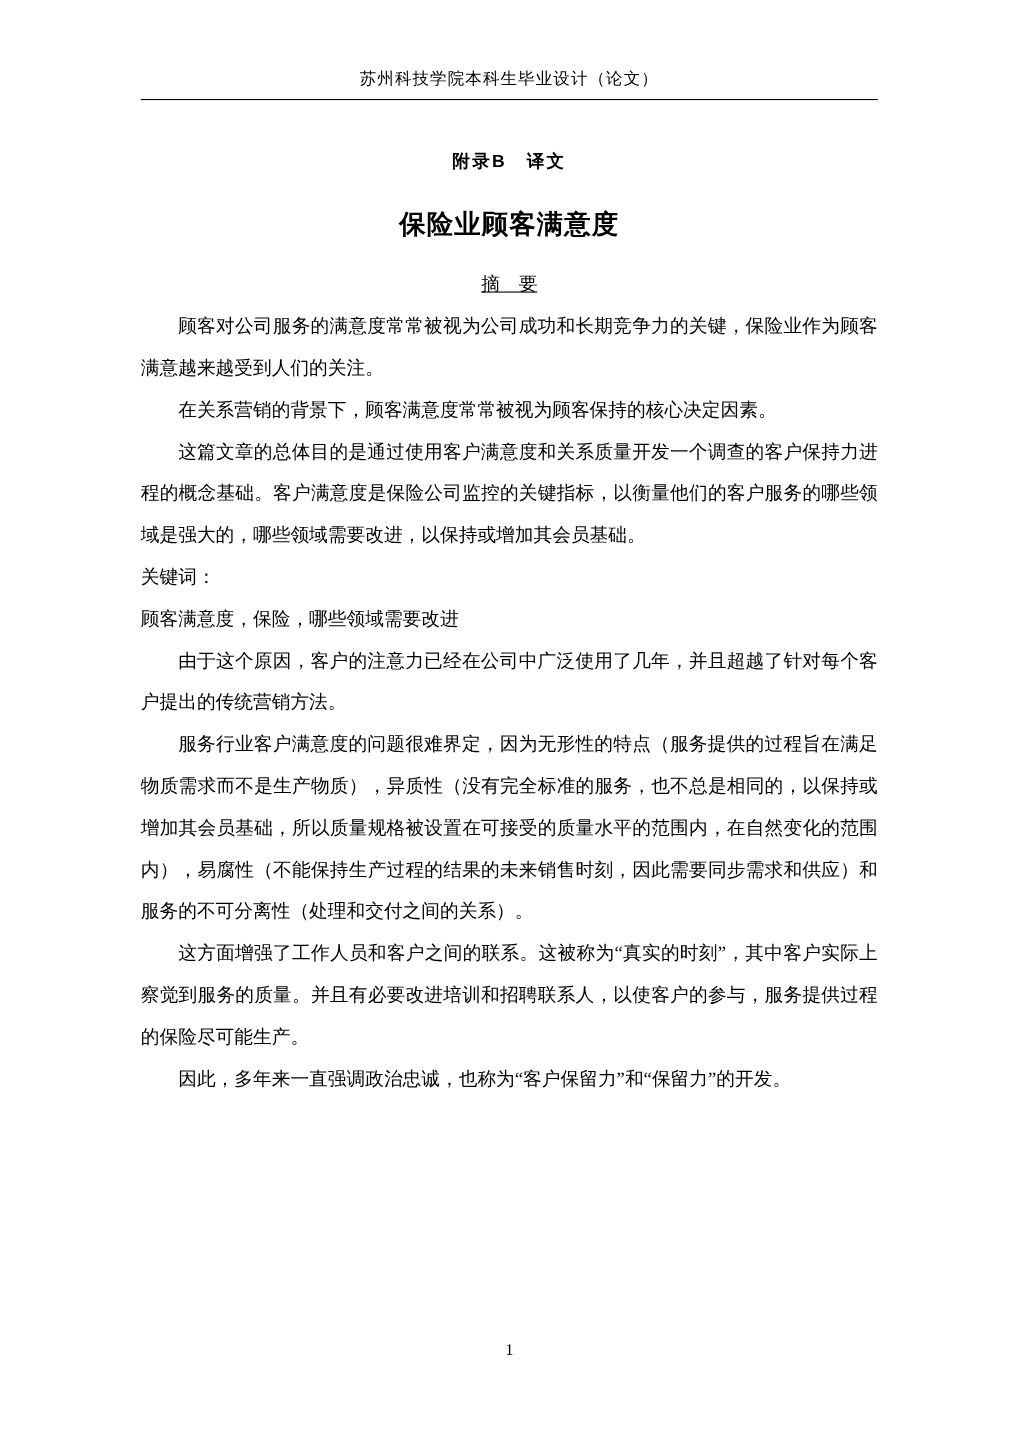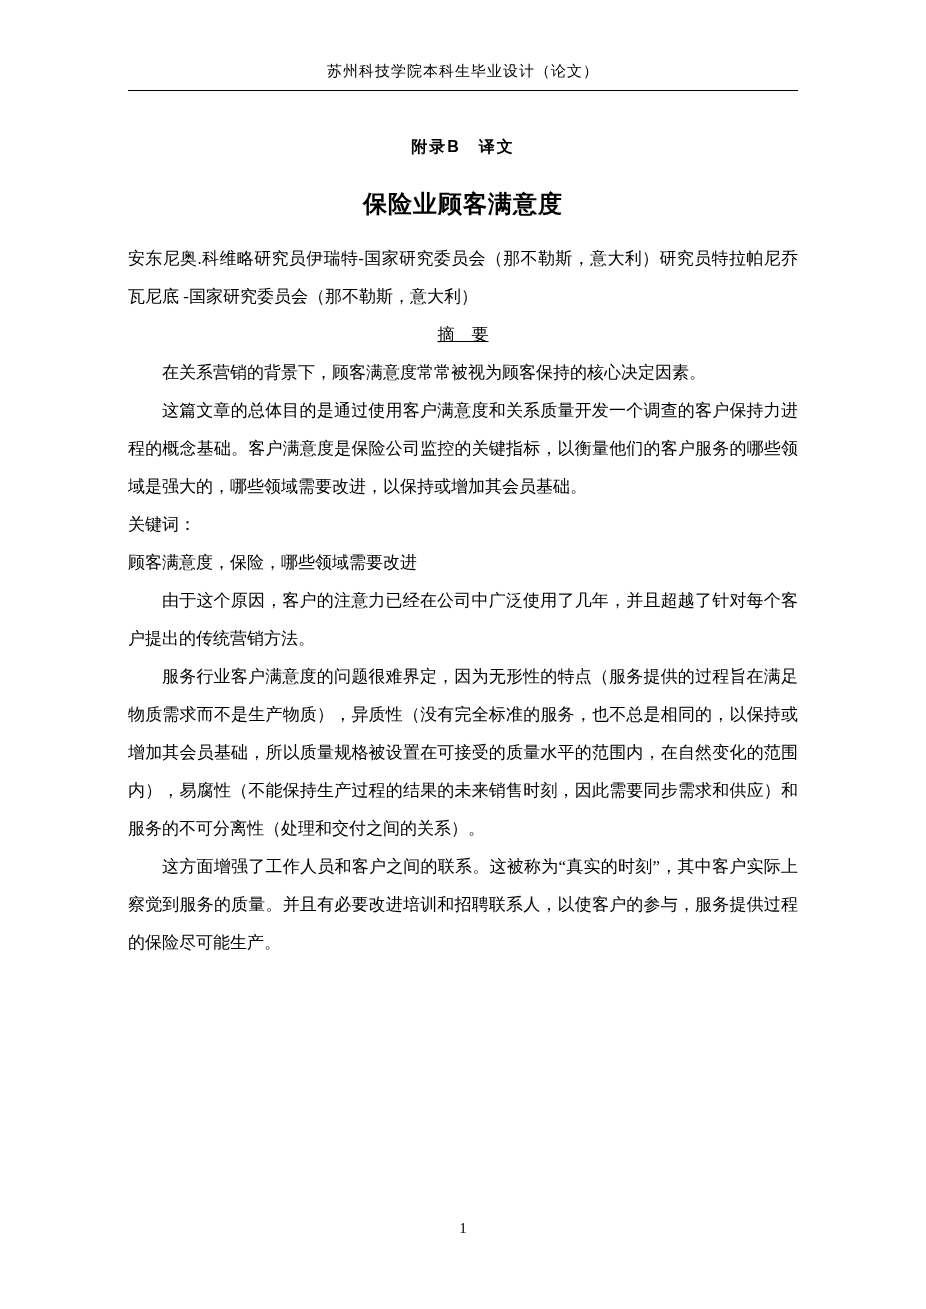--- a/index.html
+++ b/index.html
@@ -77,38 +77,39 @@
   <div class="doc-header">
     <div class="doc-header-title">苏州科技学院本科生毕业设计（论文）</div>
   </div>
 
   <h1 class="appendix-title">附录B　译文</h1>
 
   <h2 class="doc-subtitle">保险业顾客满意度</h2>
 
   <div class="content">
 
-    <p class="para flush">安东尼奥.科维略研究员伊瑞特-国家研究委员会（那不勒斯，意大利）研究员特拉帕尼乔瓦尼底 -国家研究委员会（那不勒斯，意大利）</p>
 
     <p class="para center">摘　要</p>
 
+    <p class="para indent">顾客对公司服务的满意度常常被视为公司成功和长期竞争力的关键，保险业作为顾客满意越来越受到人们的关注。</p>
 
     <p class="para indent">在关系营销的背景下，顾客满意度常常被视为顾客保持的核心决定因素。</p>
 
     <p class="para indent">这篇文章的总体目的是通过使用客户满意度和关系质量开发一个调查的客户保持力进程的概念基础。客户满意度是保险公司监控的关键指标，以衡量他们的客户服务的哪些领域是强大的，哪些领域需要改进，以保持或增加其会员基础。</p>
 
     <p class="para flush">关键词：</p>
 
     <p class="para flush">顾客满意度，保险，哪些领域需要改进</p>
 
 
     <p class="para indent">由于这个原因，客户的注意力已经在公司中广泛使用了几年，并且超越了针对每个客户提出的传统营销方法。</p>
 
     <p class="para indent">服务行业客户满意度的问题很难界定，因为无形性的特点（服务提供的过程旨在满足物质需求而不是生产物质），异质性（没有完全标准的服务，也不总是相同的，以保持或增加其会员基础，所以质量规格被设置在可接受的质量水平的范围内，在自然变化的范围内），易腐性（不能保持生产过程的结果的未来销售时刻，因此需要同步需求和供应）和服务的不可分离性（处理和交付之间的关系）。</p>
 
     <p class="para indent">这方面增强了工作人员和客户之间的联系。这被称为“真实的时刻”，其中客户实际上察觉到服务的质量。并且有必要改进培训和招聘联系人，以使客户的参与，服务提供过程的保险尽可能生产。</p>
 
+    <p class="para indent">因此，多年来一直强调政治忠诚，也称为“客户保留力”和“保留力”的开发。</p>
 
   </div>
 
   <div class="page-number">1</div>
 
 </div>
 
 </body></html>

